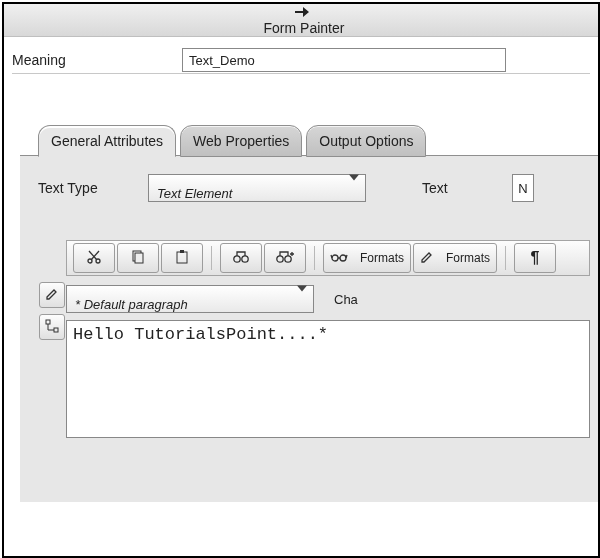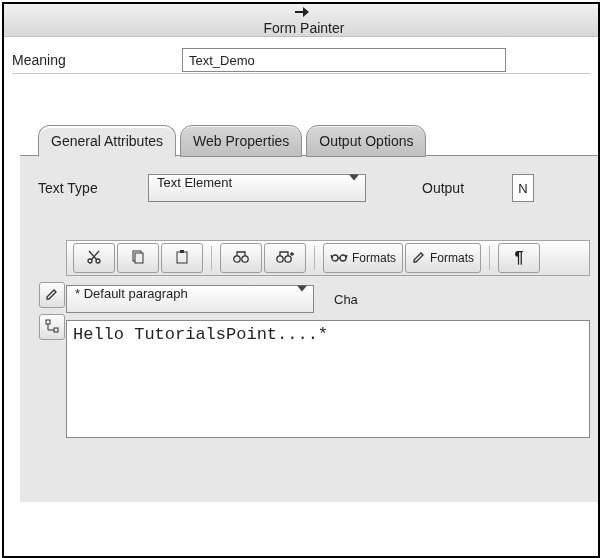--- a/index.html
+++ b/index.html
@@ -105,24 +105,25 @@
   }
   .panel-row {
     display: flex; align-items: center;
     margin-bottom: 38px;
   }
   .panel-label { font-size: 14px; width: 110px; }
   .dropdown, .dropdown-wide {
     height: 26px;
     border: 1px solid #888;
     background: linear-gradient(to bottom, #ffffff, #e9e9e9);
-    display: flex; align-items: flex-start;
+    display: flex; align-items: flex-end;
     padding: 0 8px;
     font-size: 13px;
     position: relative;
+    font-style: italic;
   }
   .dropdown { width: 200px; }
   .dropdown .caret, .dropdown-wide .caret {
     position: absolute; right: 6px; top: 50%; transform: translateY(-50%);
   }
   .start-label { margin-left: 56px; width: 90px; font-size: 14px; }
   .start-field {
     width: 20px; height: 26px;
     border: 1px solid #888;
     background: #fff;
@@ -154,21 +155,21 @@
   .tb-sep { width: 1px; height: 24px; background: #b8b8b8; margin: 0 6px; }
   .tb-btn {
     height: 28px;
     min-width: 28px;
     border: 1px solid #9c9c9c;
     background: linear-gradient(to bottom, #fdfdfd, #e0e0e0);
     border-radius: 3px;
     display: flex; align-items: center; justify-content: center;
     font-size: 12px;
     padding: 0 6px;
-    gap: 4px;
+    gap: 12px;
   }
   .tb-btn svg { flex: 0 0 auto; }
   .pf-row {
     display: flex; align-items: center;
     height: 30px; gap: 10px;
     margin-bottom: 6px;
   }
   .pf-label { font-size: 13px; width: 140px; }
   .dropdown-wide { width: 230px; }
   .char-label { font-size: 13px; margin-left: 10px; }
@@ -227,21 +228,21 @@
     </div>
 
     <div class="panel">
 
       <div class="panel-row">
         <div class="panel-label">Text Type</div>
         <div class="dropdown">
           <span>Text Element</span>
           <span class="caret"><span class="tri-down"></span></span>
         </div>
-        <div class="start-label">Output</div>
+        <div class="start-label">Text</div>
         <div class="start-field">
           <span>N</span>
         </div>
       </div>
 
       <div class="editor-shell">
 
         <div class="side-tools">
           <div class="tb-btn" style="min-width:24px;height:24px;padding:0;">
             <span>

